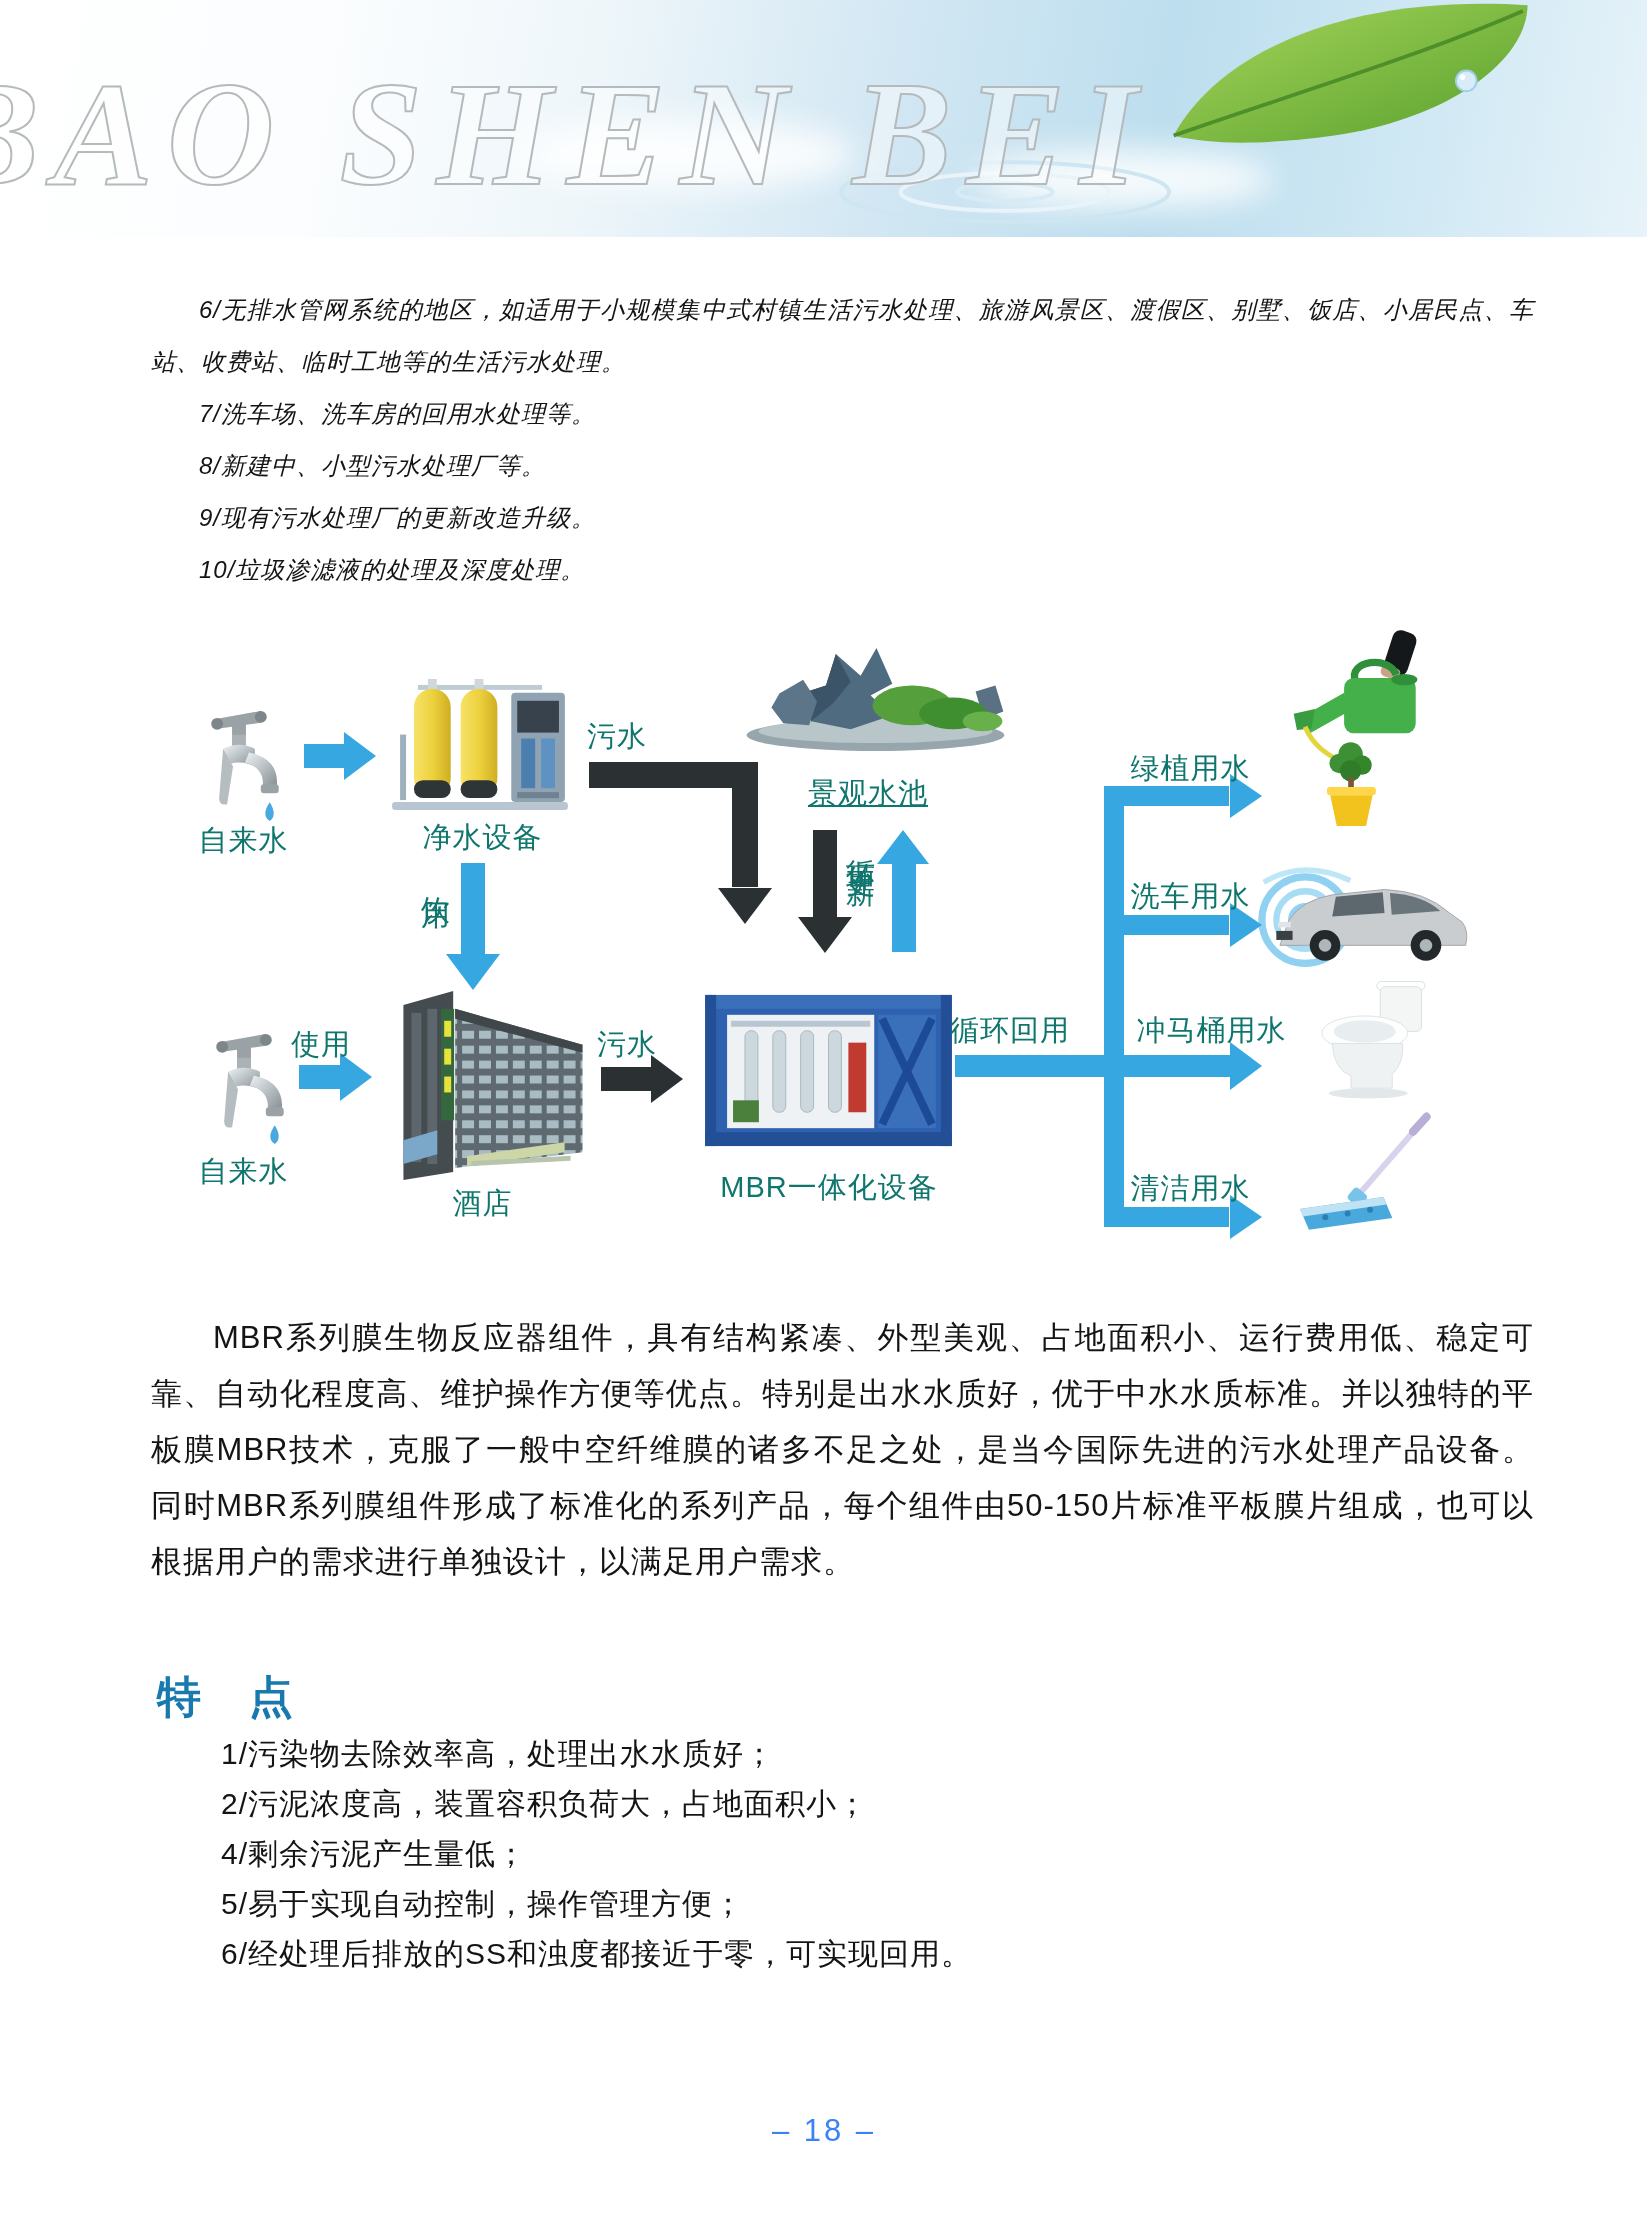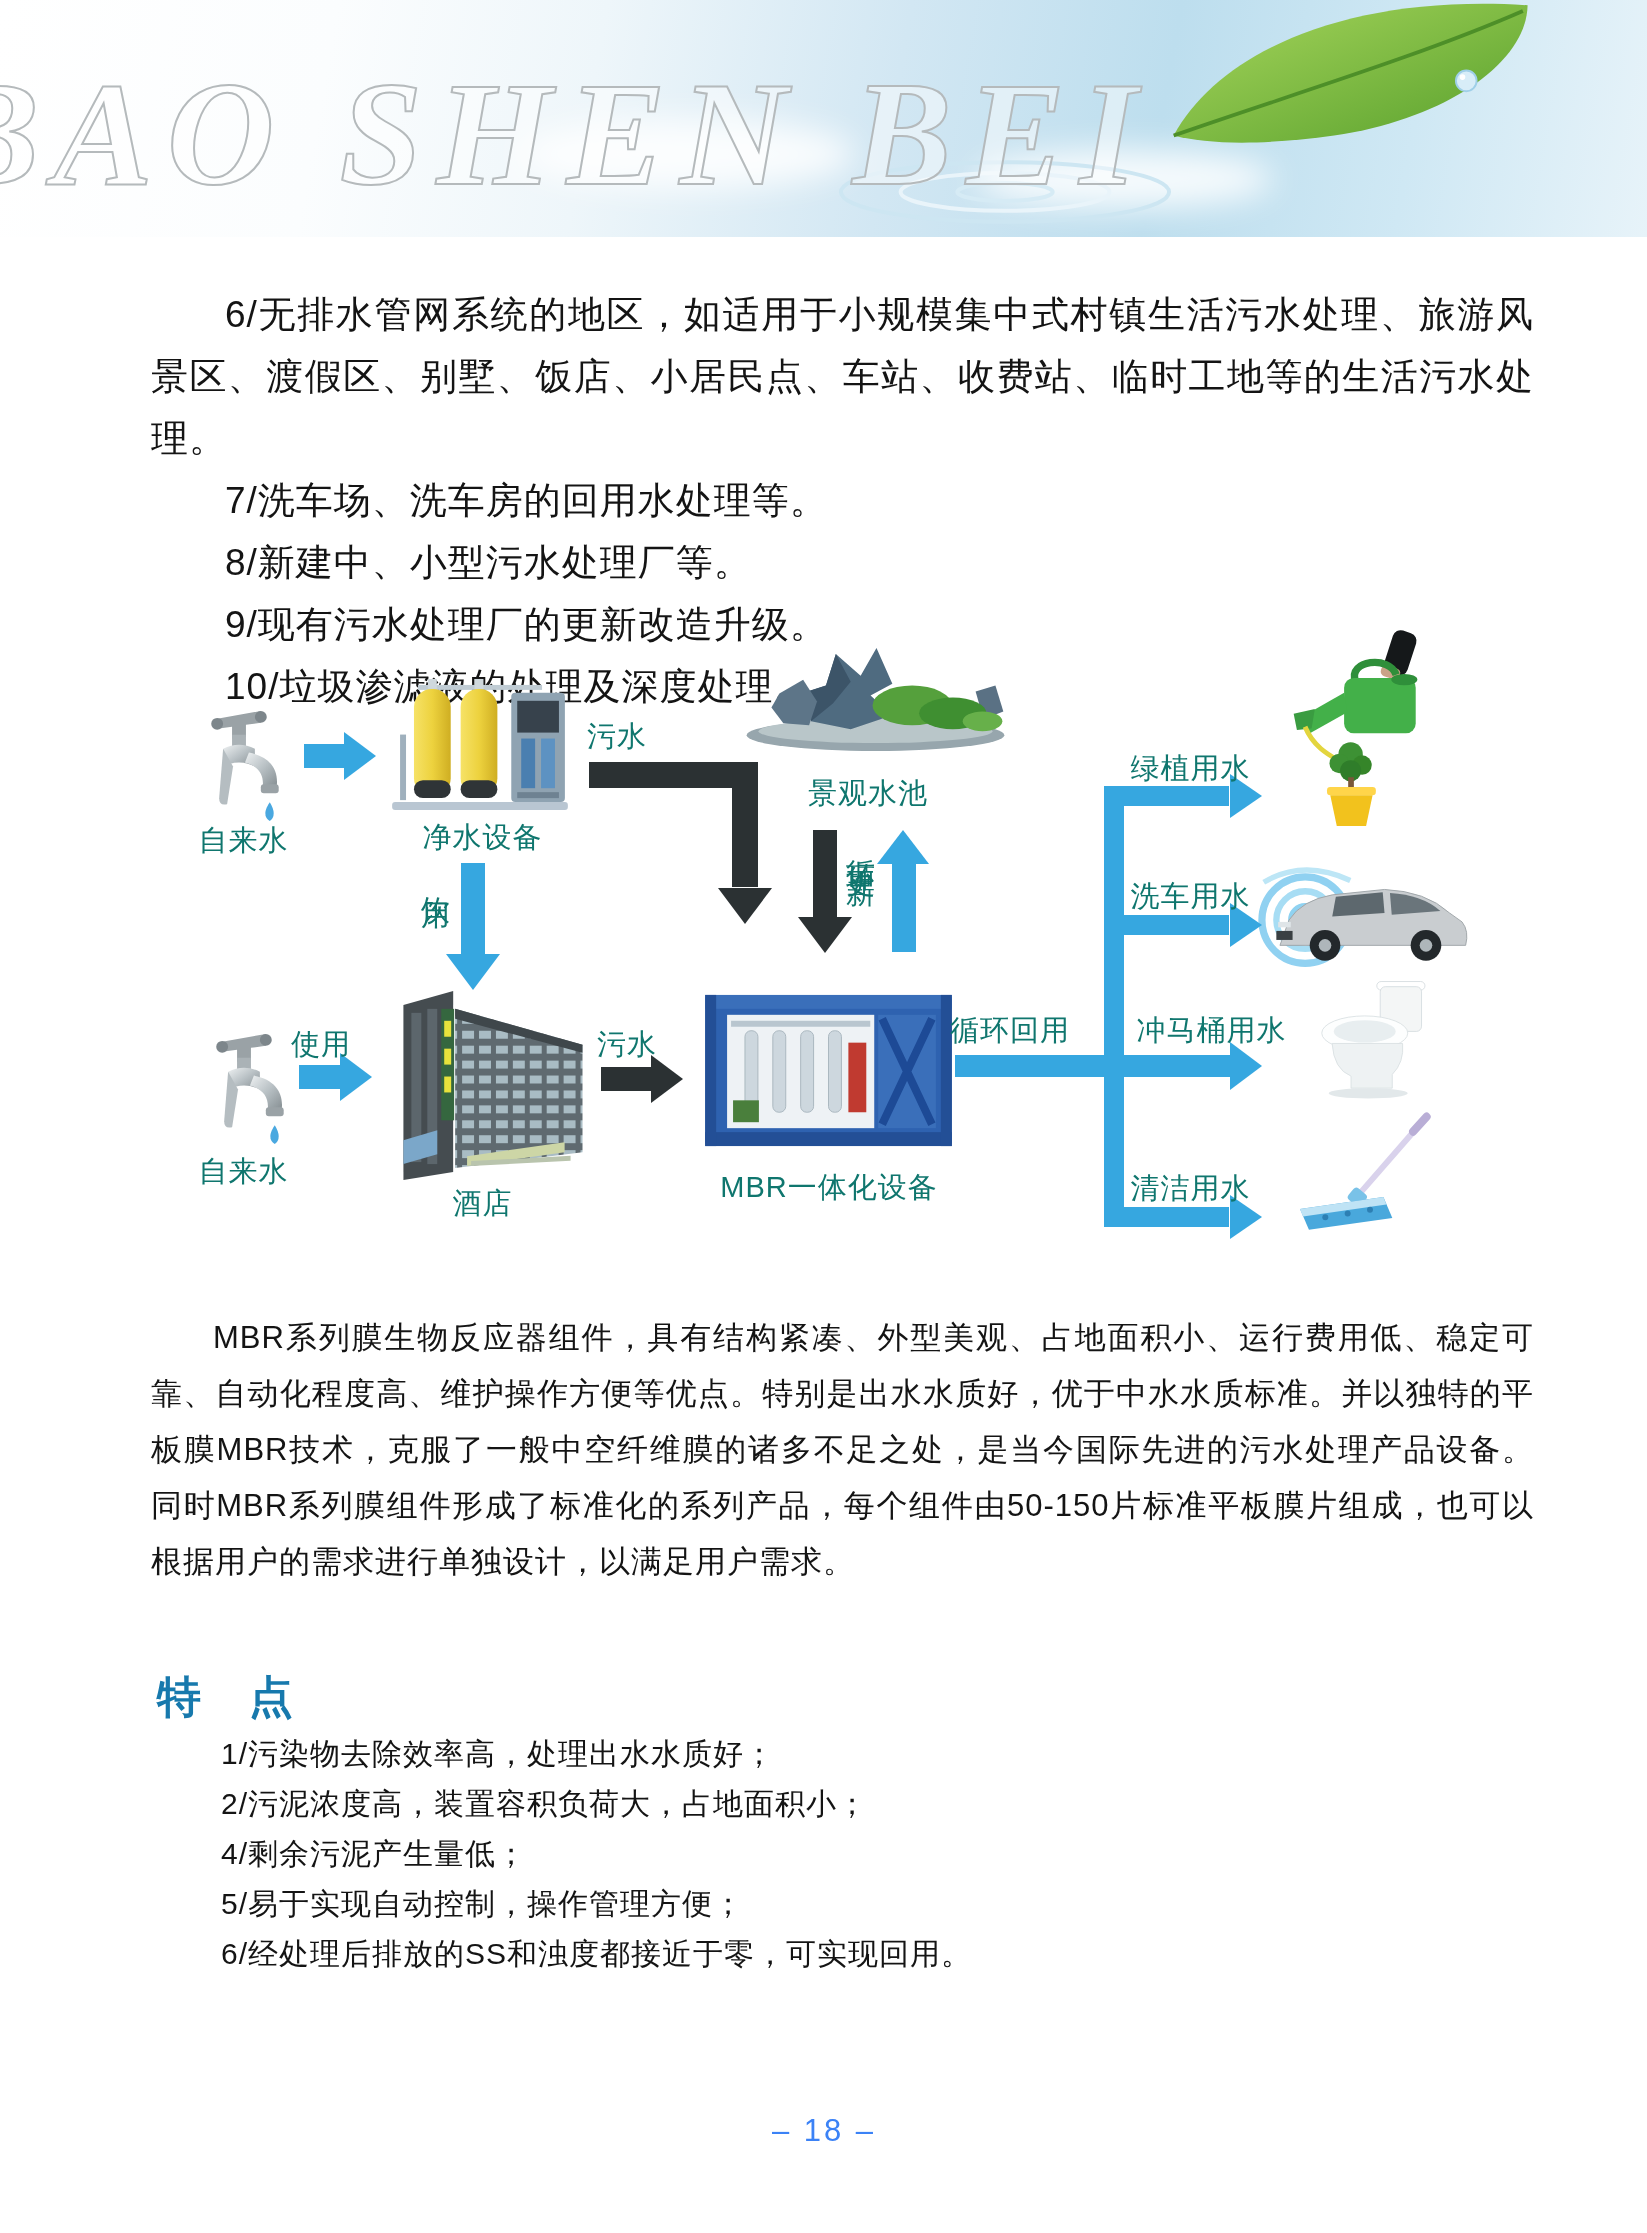--- a/index.html
+++ b/index.html
@@ -8,21 +8,21 @@
 
   
   .band{position:absolute;left:0;top:0;width:1648px;height:237px;
         background:linear-gradient(100deg,#ffffff 0%,#fbfdfe 20%,#eef6fa 36%,#d2e7f3 54%,#bddeee 70%,#cfe8f4 85%,#e7f3f9 100%);}
   .cloud{position:absolute;border-radius:50%;background:rgba(255,255,255,.85);filter:blur(16px);}
   .wm{position:absolute;left:-60px;top:48px;font-family:"Liberation Serif","DejaVu Serif",serif;
       font-style:italic;font-weight:bold;font-size:149px;letter-spacing:14px;white-space:nowrap;
       color:rgba(255,255,255,.46);-webkit-text-stroke:2px #b5babc;}
 
   
-  .intro{position:absolute;left:151px;top:284px;width:1383px;font-size:37px;line-height:62px;letter-spacing:1px;text-align:justify;}
+  .intro{position:absolute;left:151px;top:284px;width:1383px;font-size:24px;line-height:52px;letter-spacing:1px;text-align:justify;font-style:italic;}
   .intro p{margin:0;text-indent:2em;}
   .para{position:absolute;left:151px;top:1310px;width:1383px;font-size:31px;line-height:56px;
         letter-spacing:1px;text-align:justify;text-indent:2em;}
   .ftitle{position:absolute;left:157px;top:1668px;font-size:44px;font-weight:bold;color:#1779ad;letter-spacing:2px;}
   .feat{position:absolute;left:221px;top:1729px;width:1313px;font-size:30px;line-height:50px;letter-spacing:1px;}
   .feat p{margin:0;}
   .pnum{position:absolute;left:0;top:2113px;width:100%;text-align:center;font-size:31px;letter-spacing:3px;color:#3b82f6;}
 
   
   .diag{position:absolute;left:0;top:617px;width:1648px;height:647px;}
@@ -291,21 +291,21 @@
     <div class="sh" style="left:1106px;top:169px;width:123px;height:20px;"></div>
     <div class="hd hrs" style="left:1230px;top:157px;"></div>
     <div class="sh" style="left:1106px;top:298px;width:123px;height:20px;"></div>
     <div class="hd hrs" style="left:1230px;top:286px;"></div>
     <div class="sh" style="left:1106px;top:590px;width:123px;height:20px;"></div>
     <div class="hd hrs" style="left:1230px;top:578px;"></div>
 
     <div class="dl tc" style="left:164px;top:204px;width:159px;">自来水</div>
     <div class="dl tc" style="left:378px;top:201px;width:209px;">净水设备</div>
     <div class="dl" style="left:587px;top:100px;">污水</div>
-    <div class="dl tc" style="left:791px;top:157px;width:154px;">景观水池</div>
+    <div class="dl tc" style="left:791px;top:157px;width:154px;text-decoration:underline;">景观水池</div>
     <div class="dl vt" style="left:841px;top:219px;height:139px;">循环更新</div>
     <div class="dl vt" style="left:416px;top:257px;height:80px;">饮用</div>
     <div class="dl tc" style="left:164px;top:535px;width:159px;">自来水</div>
     <div class="dl" style="left:291px;top:408px;text-align:right;">使用</div>
     <div class="dl tc" style="left:418px;top:567px;width:129px;">酒店</div>
     <div class="dl" style="left:597px;top:408px;">污水</div>
     <div class="dl tc" style="left:692px;top:551px;width:274px;">MBR一体化设备</div>
     <div class="dl" style="left:950px;top:394px;">循环回用</div>
     <div class="dl tc" style="left:1116px;top:132px;width:149px;">绿植用水</div>
     <div class="dl tc" style="left:1116px;top:260px;width:149px;">洗车用水</div>

